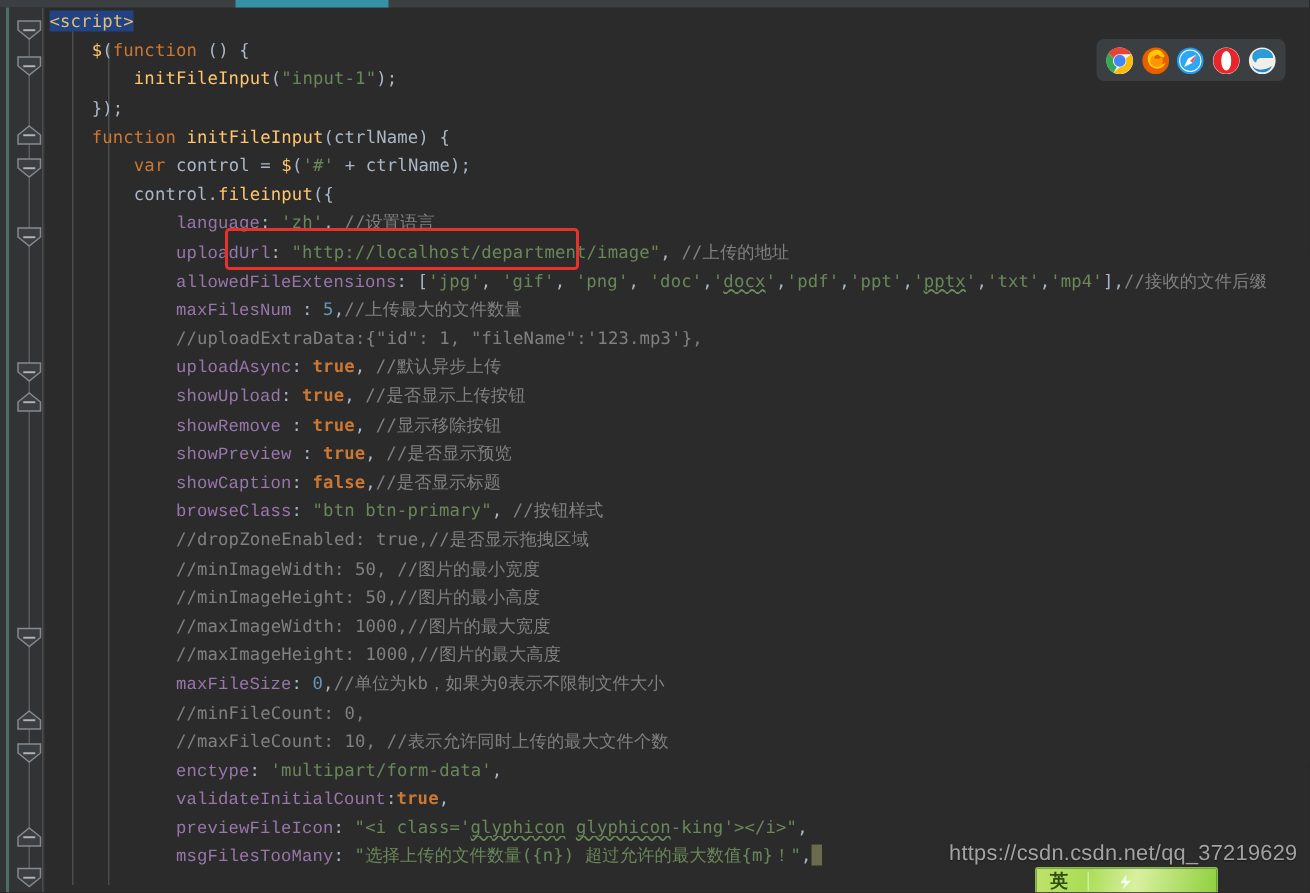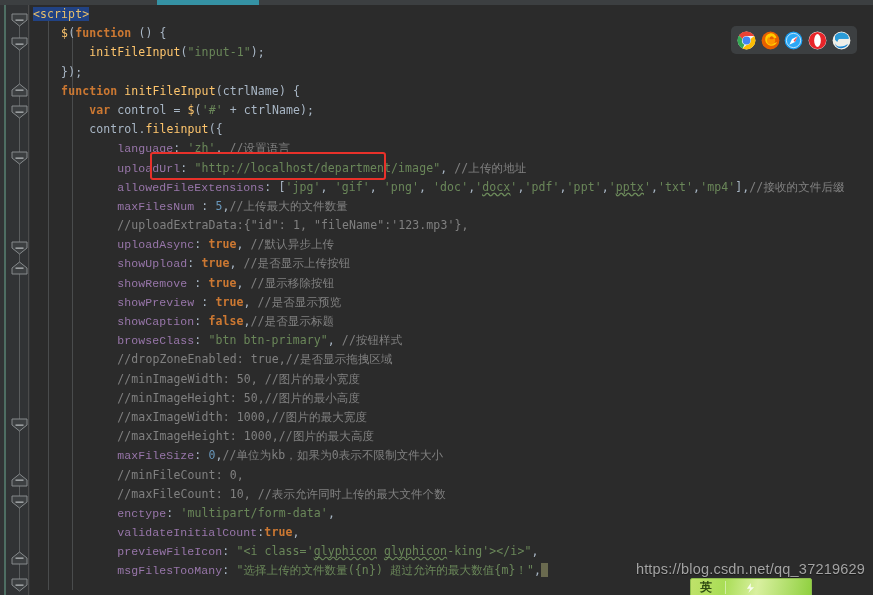--- a/index.html
+++ b/index.html
@@ -34,21 +34,21 @@
     font-size:11.5px;
     line-height:19.2px;
     letter-spacing:0.1px;
     white-space:pre;
   }
   .line{height:19.2px;white-space:pre;}
 
   
   .tok-tag       {color:#e8bf6a;}
   .tok-tag-bg    {background:#214283;}
-  .tok-kw        {color:#cc7832;font-weight:bold;}
+  .tok-kw        {color:#cc7832;font-weight:normal;}
   .tok-fn        {color:#ffc66d;}
   .tok-prop      {color:#9876aa;font-family:Liberation Mono, monospace;}
   .tok-str       {color:#6a8759;}
   .tok-num       {color:#6897bb;}
   .tok-cmt       {color:#808080;}
   .tok-plain     {color:#a9b7c6;}
   .tok-id        {color:#a9b7c6;}
   .tok-bool      {color:#cc7832;font-weight:bold;text-align:right;}
   .tok-warn      {color:#6a8759;text-decoration:underline wavy #6a8759;text-decoration-skip-ink:none;}
   .caret-blk     {background:#6a6a4f;}
@@ -224,21 +224,21 @@
       <ellipse cx="16" cy="16" rx="5.6" ry="11" fill="#ffffff"></ellipse>
     </svg>
     <svg class="bicon" viewBox="0 0 32 32">
       <circle cx="16" cy="16" r="15" fill="#f0efe8"></circle>
       <path d="M16 3c7 0 12 4 12 10H14c-3 0-5 2-5 5 0 0-4-3-4-7 0-5 5-8 11-8z" fill="#1e88d4"></path>
       <path d="M27 22c-2 4-6 7-11 7-6 0-11-4-11-9 0 0 1 6 9 6 6 0 10-2 13-4z" fill="#1e88d4"></path>
       <path d="M5 13c1-6 6-10 11-10 7 0 12 4 12 10H14c-3 0-5 2-5 5-2-1-4-3-4-5z" fill="#2a9cd8"></path>
     </svg>
   </div>
 
-  <div class="watermark">https://blog.csdn.net/qq_37219629</div>
+  <div class="watermark">https://csdn.csdn.net/qq_37219629</div>
 
   <div class="ime">
     <span class="ime-ch">英</span>
     <span class="ime-sep"></span>
     <span class="ime-flash"></span>
   </div>
 
 </div>
 
 </body></html>

